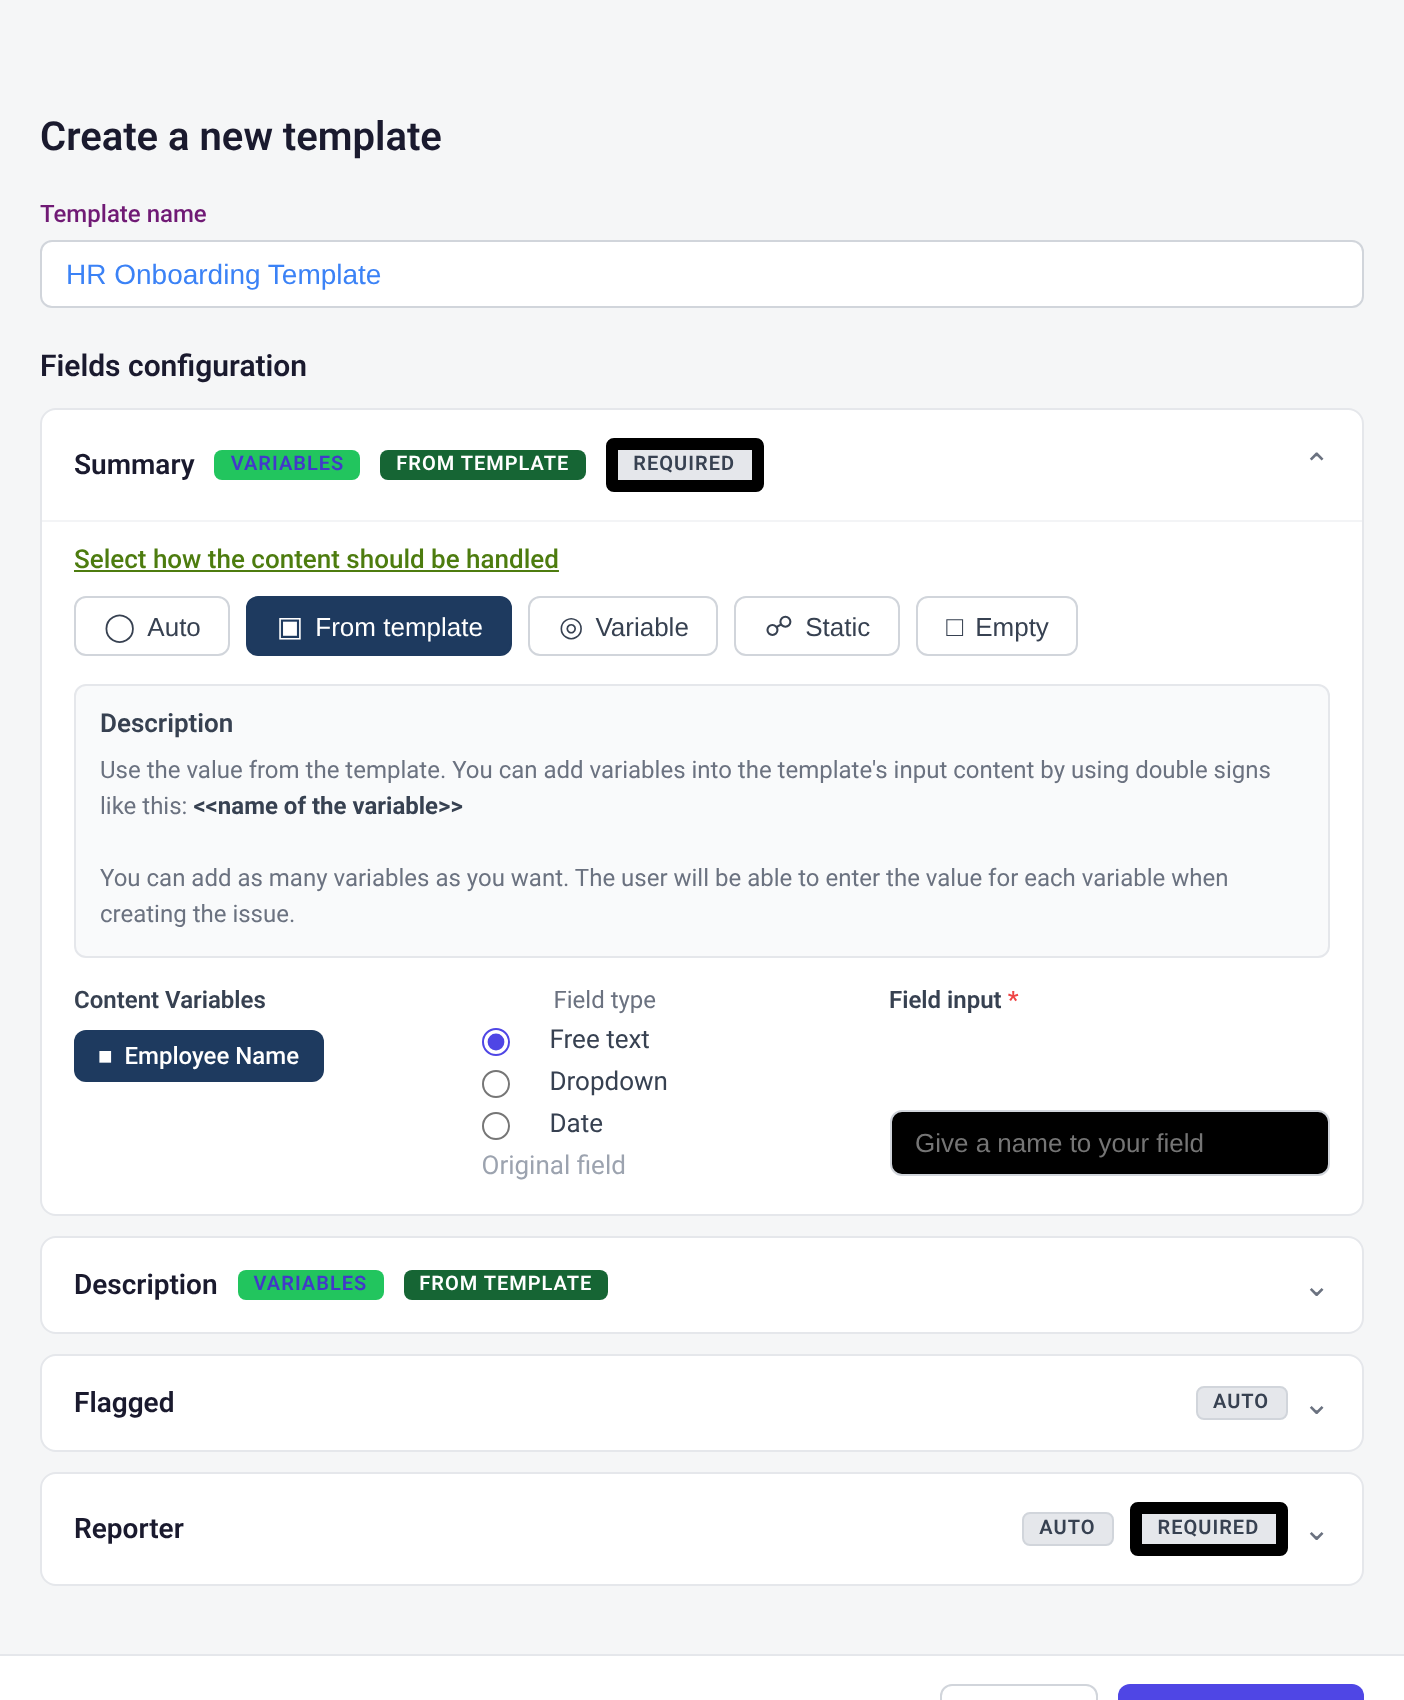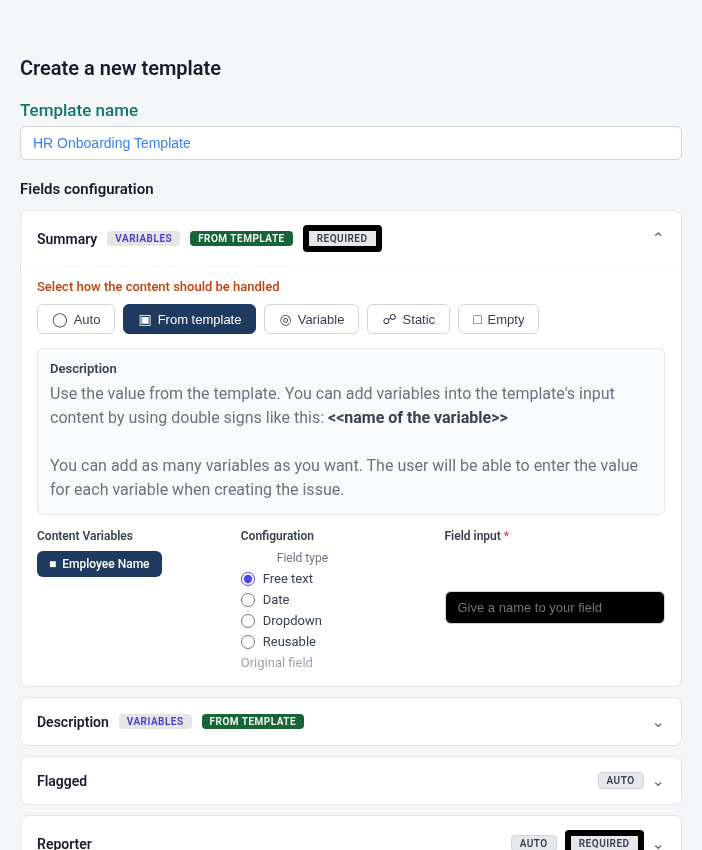--- a/index.html
+++ b/index.html
@@ -23,23 +23,23 @@
       flex: 1;
     }
     .page-title {
       font-size: 20px;
       font-weight: 600;
       color: #1a1a2e;
       margin-bottom: 20px;
       margin-top: 32px;
     }
     .form-label {
-      font-size: 17px;
-      font-weight: 500;
-      color: #0f766e;
+      font-size: 12px;
+      font-weight: 500;
+      color: #701a75;
       margin-bottom: 6px;
       display: block;
     }
     .template-name-input {
       width: 100%;
       padding: 8px 12px;
       border: 1px solid #d1d5db;
       border-radius: 6px;
       font-size: 14px;
       color: #3b82f6;
@@ -79,21 +79,21 @@
       color: #1a1a2e;
     }
     .badge {
       padding: 2px 8px;
       border-radius: 4px;
       font-size: 10px;
       font-weight: 600;
       letter-spacing: 0.5px;
     }
     .badge-variables {
-      background: #e5e5e5;
+      background: #22c55e;
       color: #4338ca;
     }
     .badge-from-template {
       background: #166534;
       color: #fff;
     }
     .badge-required {
       background: #e5e7eb;
       color: #374151;
       border: 6px solid #000000;
@@ -107,22 +107,23 @@
       color: #6b7280;
       font-size: 16px;
     }
     .accordion-body {
       padding: 0 16px 16px;
       border-top: 1px solid #f3f4f6;
     }
     .content-handling-label {
       font-size: 13px;
       font-weight: 500;
-      color: #c2410c;
+      color: #4d7c0f;
       margin: 12px 0 10px;
+      text-decoration: underline;
     }
     .option-buttons {
       display: flex;
       gap: 8px;
       flex-wrap: wrap;
       margin-bottom: 14px;
     }
     .option-btn {
       display: flex;
       align-items: center;
@@ -151,21 +152,21 @@
       padding: 12px;
       margin-bottom: 14px;
     }
     .description-box-title {
       font-size: 13px;
       font-weight: 600;
       color: #374151;
       margin-bottom: 6px;
     }
     .description-text {
-      font-size: 16px;
+      font-size: 12px;
       color: #6b7280;
       line-height: 1.5;
     }
     .description-text strong {
       color: #374151;
     }
     .config-row {
       display: flex;
       gap: 20px;
       margin-top: 4px;
@@ -195,21 +196,21 @@
       font-size: 12px;
     }
     .radio-group {
       display: flex;
       flex-direction: column;
       gap: 6px;
     }
     .radio-item {
       display: flex;
       align-items: center;
-      gap: 8px;
+      gap: 20px;
       font-size: 13px;
       color: #374151;
       cursor: pointer;
     }
     .radio-item input[type="radio"] {
       accent-color: #4f46e5;
       width: 14px;
       height: 14px;
     }
     .radio-item.disabled {
@@ -351,38 +352,33 @@
         <div class="config-row">
           <div class="config-col">
             <div class="config-col-label">Content Variables</div>
             <div class="variable-chip">
               <span class="variable-chip-icon">■</span>
               <span>Employee Name</span>
             </div>
           </div>
 
           <div class="config-col">
-            <div class="config-col-label">Configuration</div>
             <div class="field-type-label" style="font-size:12px;color:#6b7280;margin-bottom:6px;margin-left:36px;">Field type</div>
             <div class="radio-group">
               <label class="radio-item">
                 <input type="radio" name="field-type" checked="" style="">
                 <span>Free text</span>
               </label>
               <label class="radio-item">
                 <input type="radio" name="field-type" style="">
-                <span>Date</span>
-              </label>
-              <label class="radio-item">
-                <input type="radio" name="field-type" style="">
                 <span>Dropdown</span>
               </label>
               <label class="radio-item">
                 <input type="radio" name="field-type" style="">
-                <span>Reusable</span>
+                <span>Date</span>
               </label>
               <label class="radio-item disabled">
                 <span>Original field</span>
               </label>
             </div>
           </div>
 
           <div class="field-name-col">
             <div class="field-name-label">
               <span>Field input</span>

